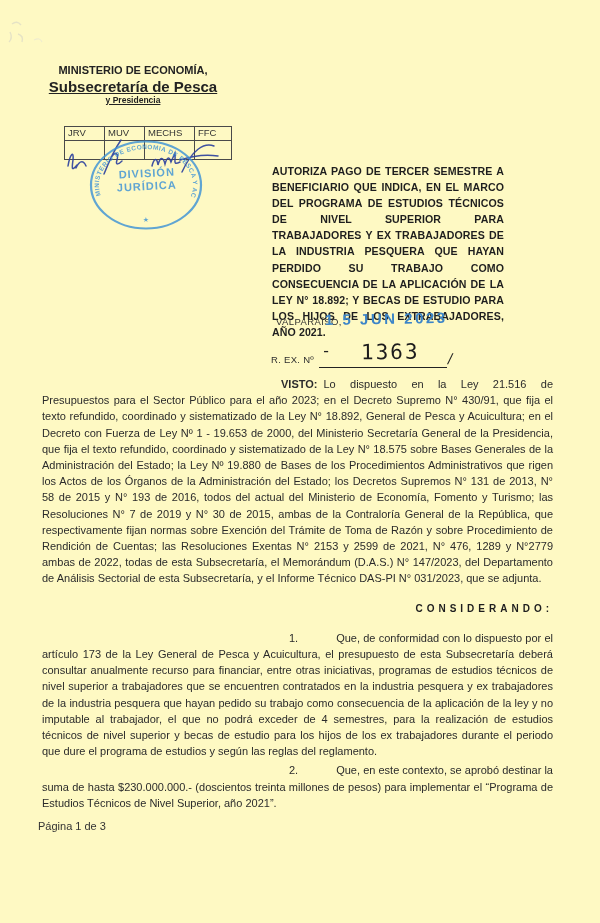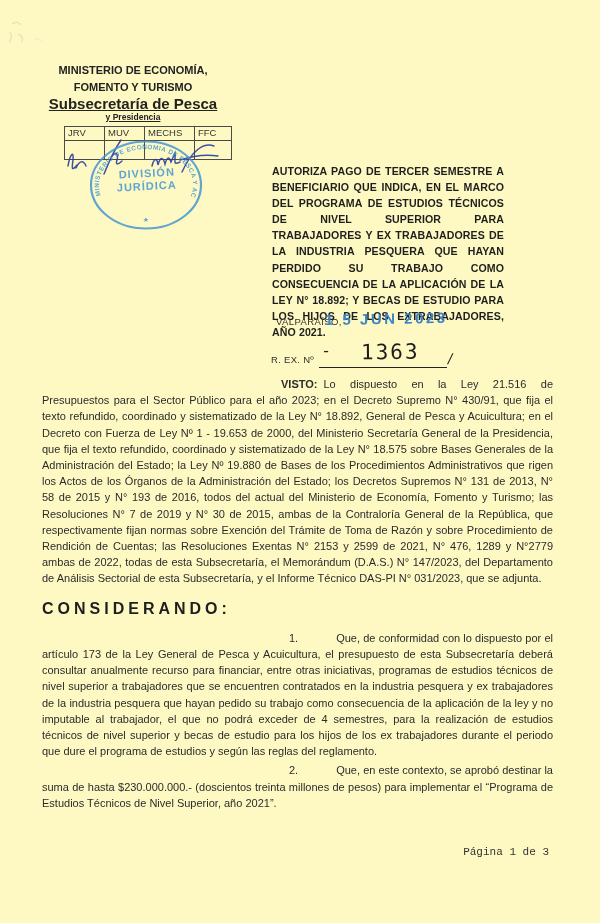--- a/index.html
+++ b/index.html
@@ -59,45 +59,44 @@
   .res-slash{font-size:15px;color:#222;padding-bottom:1px;transform:skewX(-12deg);margin-left:1px;}
 
   
   .body-text{
     position:absolute;left:42px;top:376px;width:511px;
     font-size:11px;line-height:16.2px;text-align:justify;color:#2b2b2b;
   }
   p.visto{margin:0;text-indent:239px;}
   .visto-label{font-weight:bold;margin-right:6px;}
   .c-heading{
-    margin:14px 0 13px 0;text-align:left;font-weight:bold;
-    letter-spacing:4px;font-size:16px;color:#1e1e1e;
+    margin:14px 0 13px 0;text-align:right;font-weight:bold;
+    letter-spacing:4px;font-size:10px;color:#1e1e1e;
   }
   p.c-item{margin:0 0 3px 0;text-indent:247px;}
   .c-num{margin-right:38px;}
 
   
   .footer{
-    position:absolute;left:38px;top:846px;width:511px;text-align:right;
-    font-family:Liberation Mono, monospace;font-size:11px;color:#333;
+    position:absolute;left:38px;top:820px;width:511px;text-align:left;
+    font-family:Liberation Sans, sans-serif;font-size:11px;color:#333;
   }
 </style>
 </head>
 <body>
 
 <div class="page">
 
   <svg class="corner-marks" width="60" height="55" viewBox="0 0 60 55">
     <path d="M8,6 q5,-4 9,1 M6,14 q3,6 -1,10 M14,16 q6,2 4,8" stroke="#c9c9c9" stroke-width="1.4" fill="none"></path>
     <path d="M30,22 q6,-3 8,2" stroke="#dddddd" stroke-width="1.2" fill="none"></path>
   </svg>
 
   <div class="letterhead">
     <div class="lh-line">MINISTERIO DE ECONOMÍA,</div>
-    <div class="lh-line">FOMENTO Y TURISMO</div>
     <div class="lh-sub">Subsecretaría de Pesca</div>
     <div class="lh-sub2">y Presidencia</div>
   </div>
 
   <table class="approval">
     <tbody>
         <tr>
       <td class="c0">JRV</td>
       <td class="c1">MUV</td>
       <td class="c2">MECHS</td>

